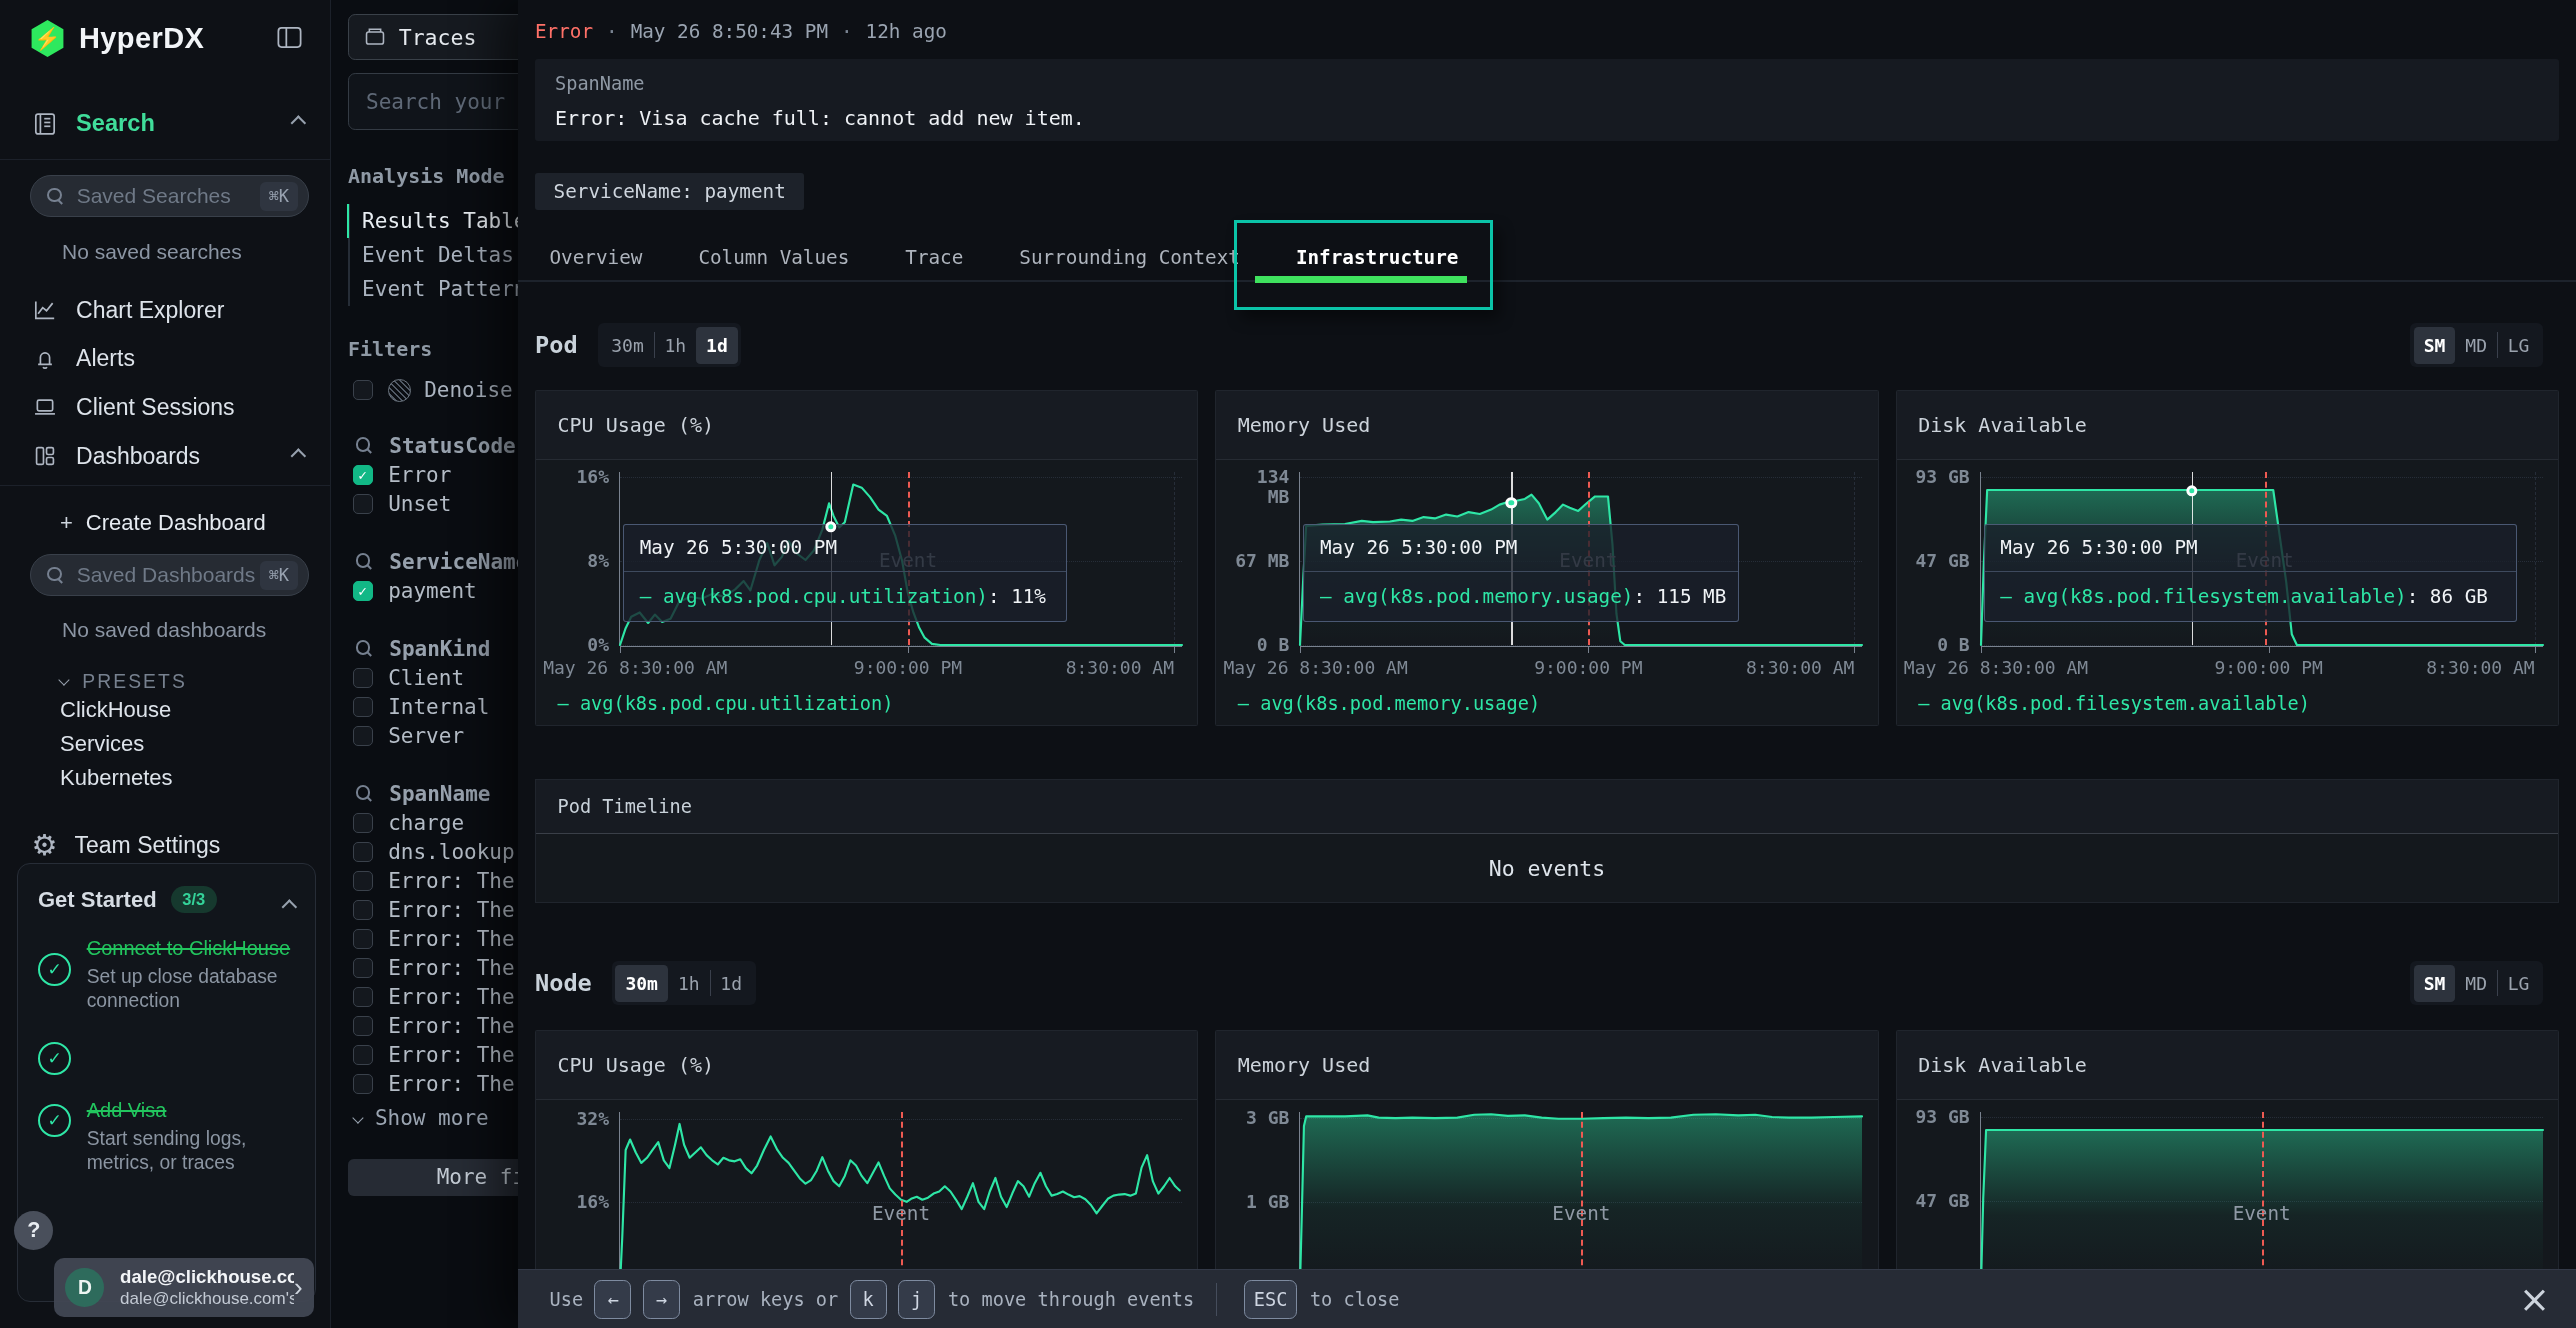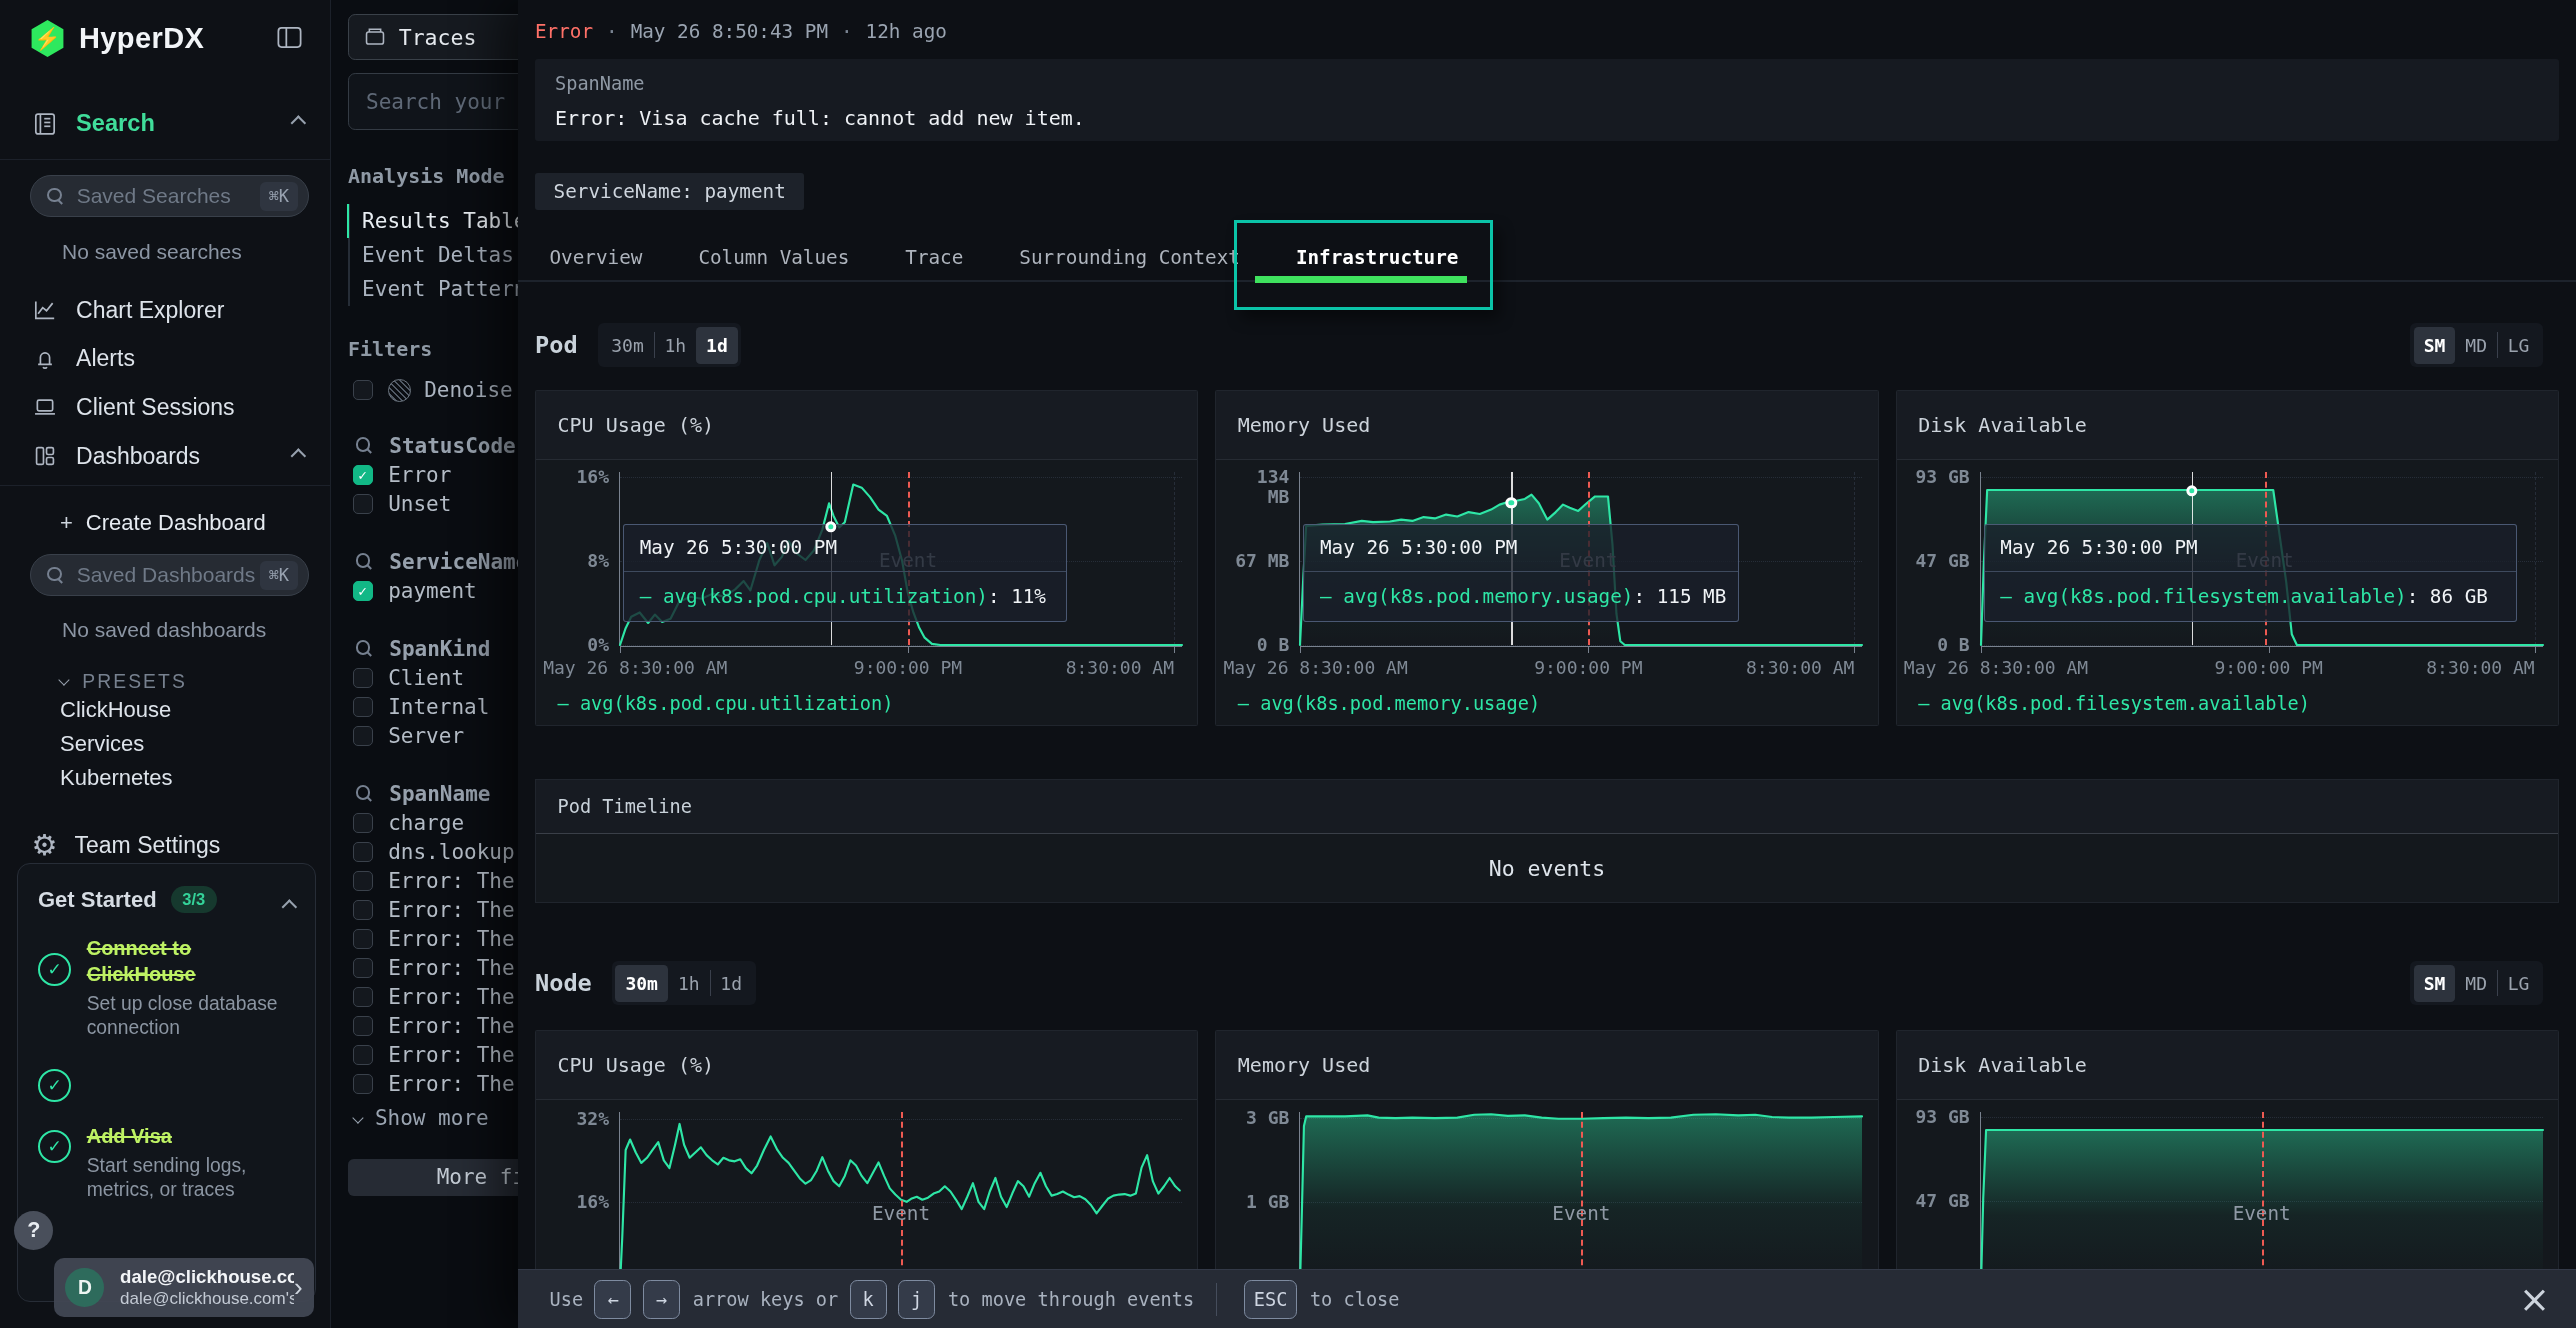--- a/index.html
+++ b/index.html
@@ -45,21 +45,21 @@
     background:#11151b; border:1.4px solid #272d37; border-radius:13px; padding:21.5px 20px; }
   .gs-head { display:flex; align-items:flex-end; }
   .gs-title { font-size:22px; font-weight:bold; color:#d6dce3; }
   .gs-badge { margin-left:14.3px; background:#16392e; color:#34d399; font-weight:bold; font-size:16.5px;
     border-radius:715px; padding:4.3px 11.4px; }
   .gs-head .chev { margin-left:auto; }
   .gs-item { display:flex; margin-top:21.5px; }
   .gs-check { flex:none; width:33px; height:33px; border:2.1px solid #2ee6a6; border-radius:50%;
     color:#2ee6a6; font-size:17px; display:flex; align-items:center; justify-content:center; margin-top:18.6px; }
   .gs-texts { margin-left:15.7px; }
-  .gs-item-title { font-size:20px; font-weight:bold; color:#bef264; text-decoration:line-through; line-height:26.5px; }
+  .gs-item-title { font-size:20px; font-weight:normal; color:#22c55e; text-decoration:line-through; line-height:26.5px; }
   .gs-item-sub { font-size:19.3px; color:#8b95a2; line-height:24px; margin-top:4.3px; }
   .help-fab { position:absolute; left:14.3px; top:1211px; width:39px; height:39px; border-radius:50%;
     background:#494f5b; color:#e8ecf1; font-size:21.5px; font-weight:bold; display:flex; align-items:center;
     justify-content:center; cursor:pointer; z-index:5; }
   .user-chip { position:absolute; left:54px; top:1258px; width:260px; height:59px; border-radius:10px;
     background:rgba(66,71,84,.94); display:flex; align-items:center; padding:0 11.4px; cursor:pointer; z-index:6; }
   .avatar { width:39px; height:39px; border-radius:50%; background:#2e6b5c; color:#eef5f2; font-size:19.3px;
     font-weight:bold; display:flex; align-items:center; justify-content:center; flex:none; }
   .user-texts { margin-left:15.7px; overflow:hidden; }
   .user-name { font-size:18.6px; font-weight:bold; color:#f3f5f8; white-space:nowrap; }

